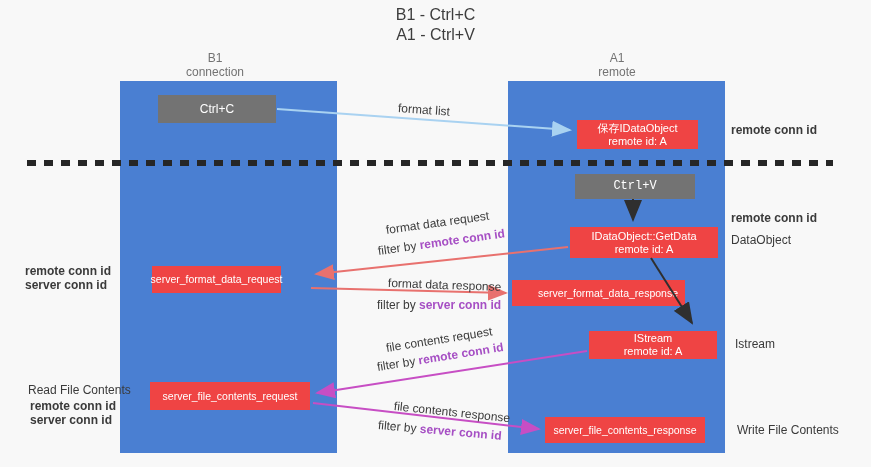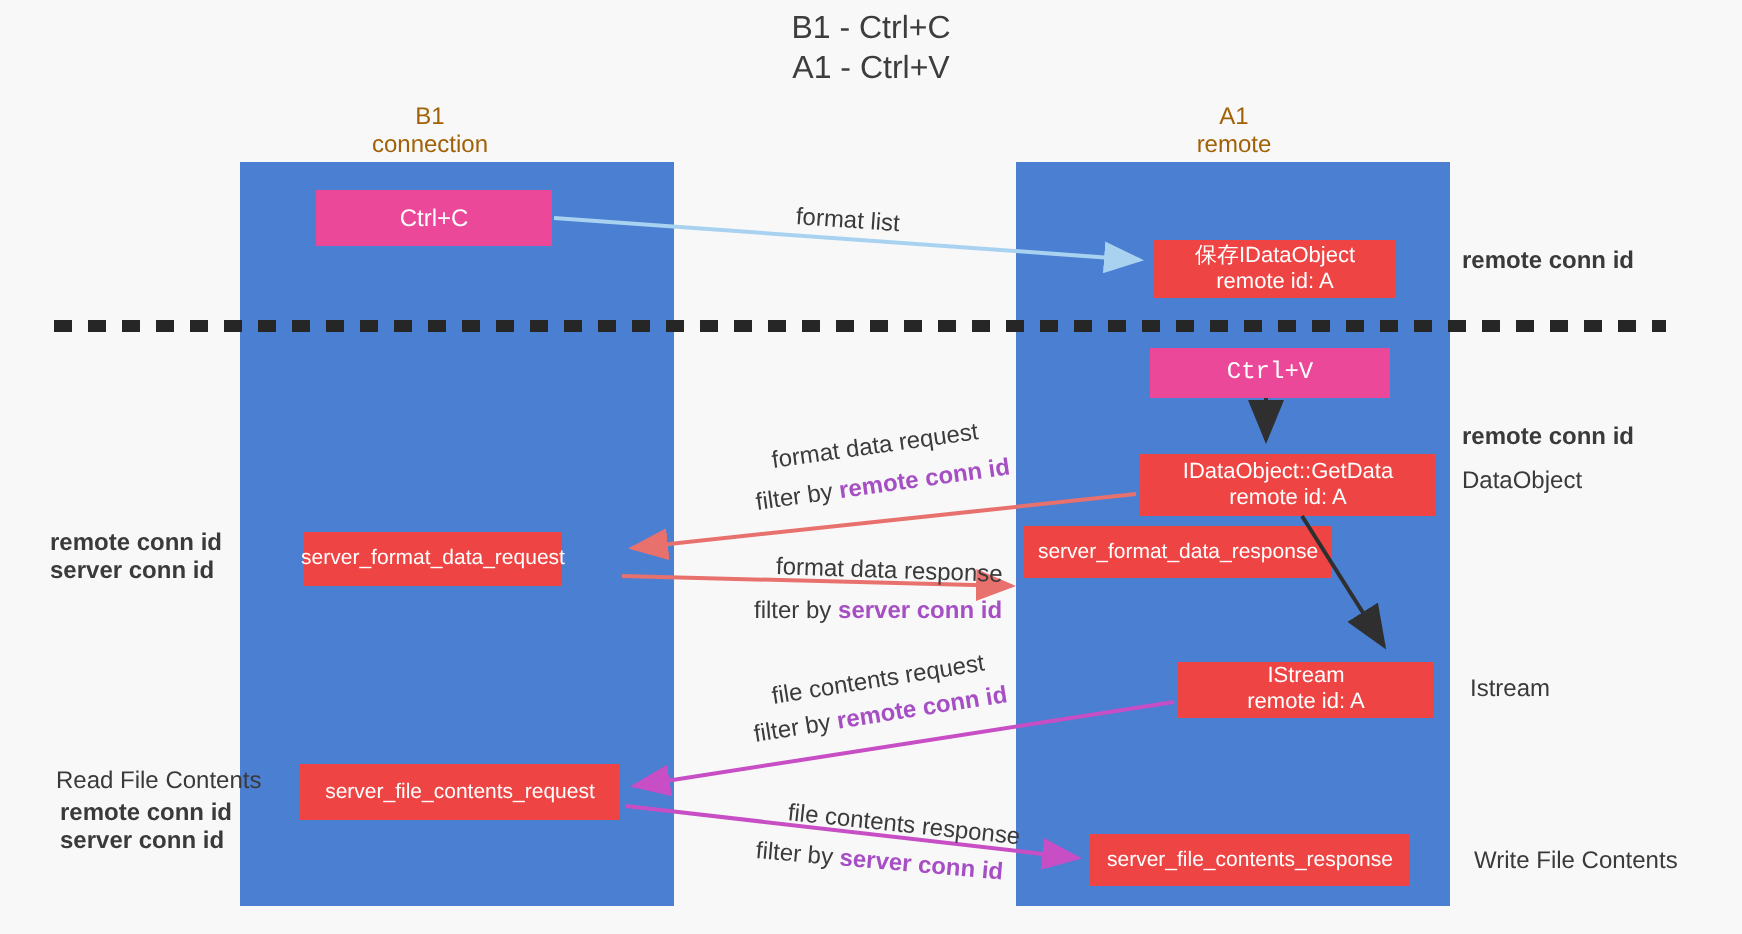--- a/index.html
+++ b/index.html
@@ -1,41 +1,41 @@
 <!DOCTYPE html>
 <html><head>
 <meta charset="utf-8">
 <style>
   html,body{margin:0;padding:0;background:#f8f8f8;font-family:"Liberation Sans",sans-serif;}
   #canvas{position:relative;width:871px;height:467px;background:#f8f8f8;overflow:hidden;}
 
   .title{position:absolute;left:0;right:0;top:5px;text-align:center;font-size:16px;line-height:20px;color:#3d3d3d;}
-  .col-header{position:absolute;top:51px;width:160px;text-align:center;font-size:12px;line-height:14px;color:#a16207;}
+  .col-header{position:absolute;top:51px;width:160px;text-align:center;font-size:12px;line-height:14px;color:#737373;}
   .col-header.left{left:135px;}
   .col-header.right{left:537px;}
 
   .panel{position:absolute;top:81px;width:217px;height:372px;background:#4a7fd2;}
   .panel.left{left:120px;}
   .panel.right{left:508px;}
 
   .dashline{position:absolute;left:27px;top:160px;width:806px;height:6px;
     background:repeating-linear-gradient(90deg,#262626 0 9px,transparent 9px 17px);}
 
   .node{position:absolute;display:flex;flex-direction:column;align-items:center;justify-content:center;
     color:#fff;text-align:center;font-size:11px;line-height:13px;white-space:nowrap;}
-  .node.green{background:#ec4899;font-size:12px;}
+  .node.green{background:#737373;font-size:12px;}
   .node.orange{background:#ef4444;}
   .node .sm{font-size:10.5px;}
 
   #n-ctrl-c{left:158px;top:95px;width:118px;height:28px;}
   #n-save{left:577px;top:120px;width:121px;height:29px;}
   #n-ctrl-v{left:575px;top:174px;width:120px;height:25px;font-family:Liberation Mono, monospace;}
   #n-getdata{left:570px;top:227px;width:148px;height:31px;}
   #n-sfdreq{left:152px;top:266px;width:129px;height:27px;}
-  #n-sfdresp{left:512px;top:263px;width:154px;height:26px;}
+  #n-sfdresp{left:512px;top:280px;width:154px;height:26px;padding-left:19px;}
   #n-istream{left:589px;top:331px;width:128px;height:28px;}
   #n-sfcreq{left:150px;top:382px;width:160px;height:28px;}
   #n-sfcresp{left:545px;top:417px;width:160px;height:26px;}
 
   .msg-label{position:absolute;font-size:12px;color:#3b3b3b;white-space:nowrap;transform-origin:left center;}
   .purple{color:#a64fc4;font-weight:bold;}
   .greentxt{color:#4caf50;font-weight:bold;}
 
   .annot{position:absolute;font-size:12px;white-space:nowrap;color:#3a3a3a;}
   .annot.bold{font-weight:bold;}

